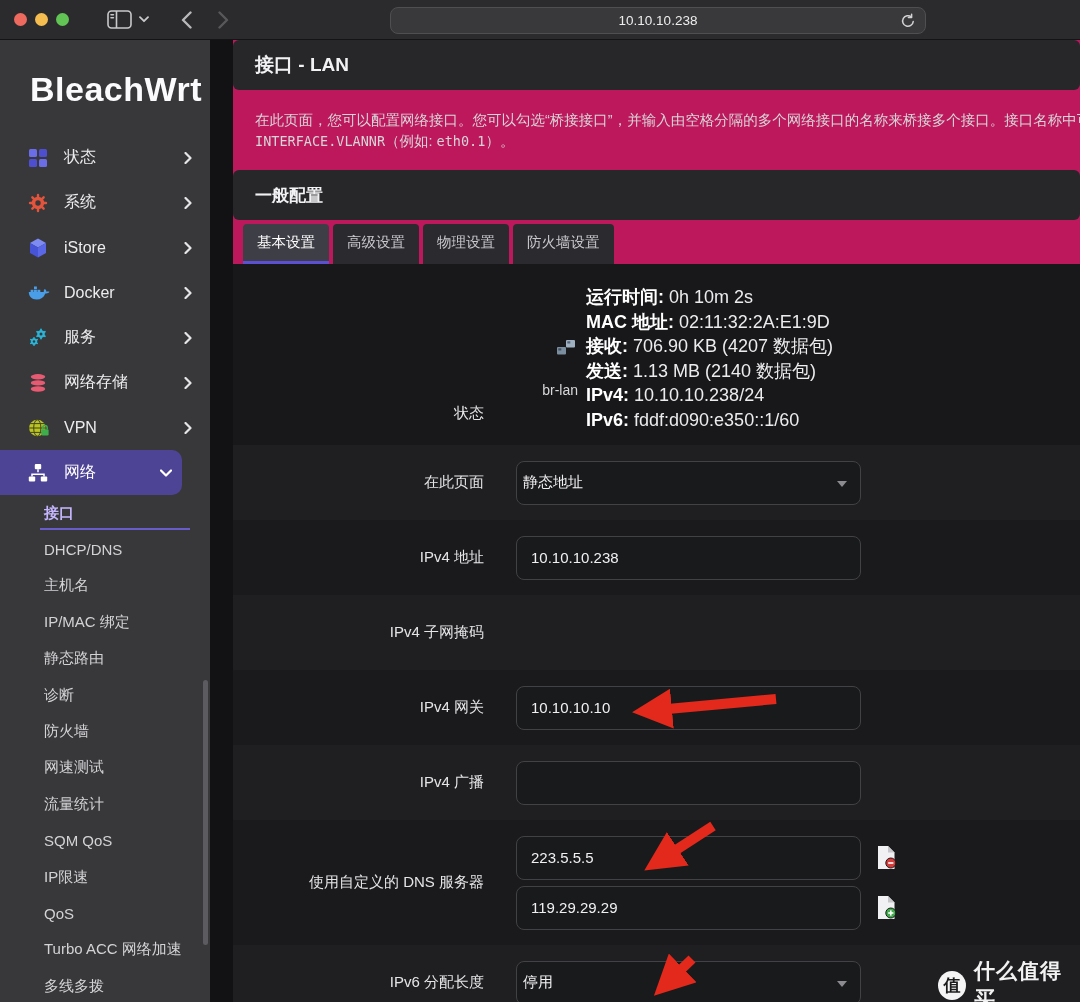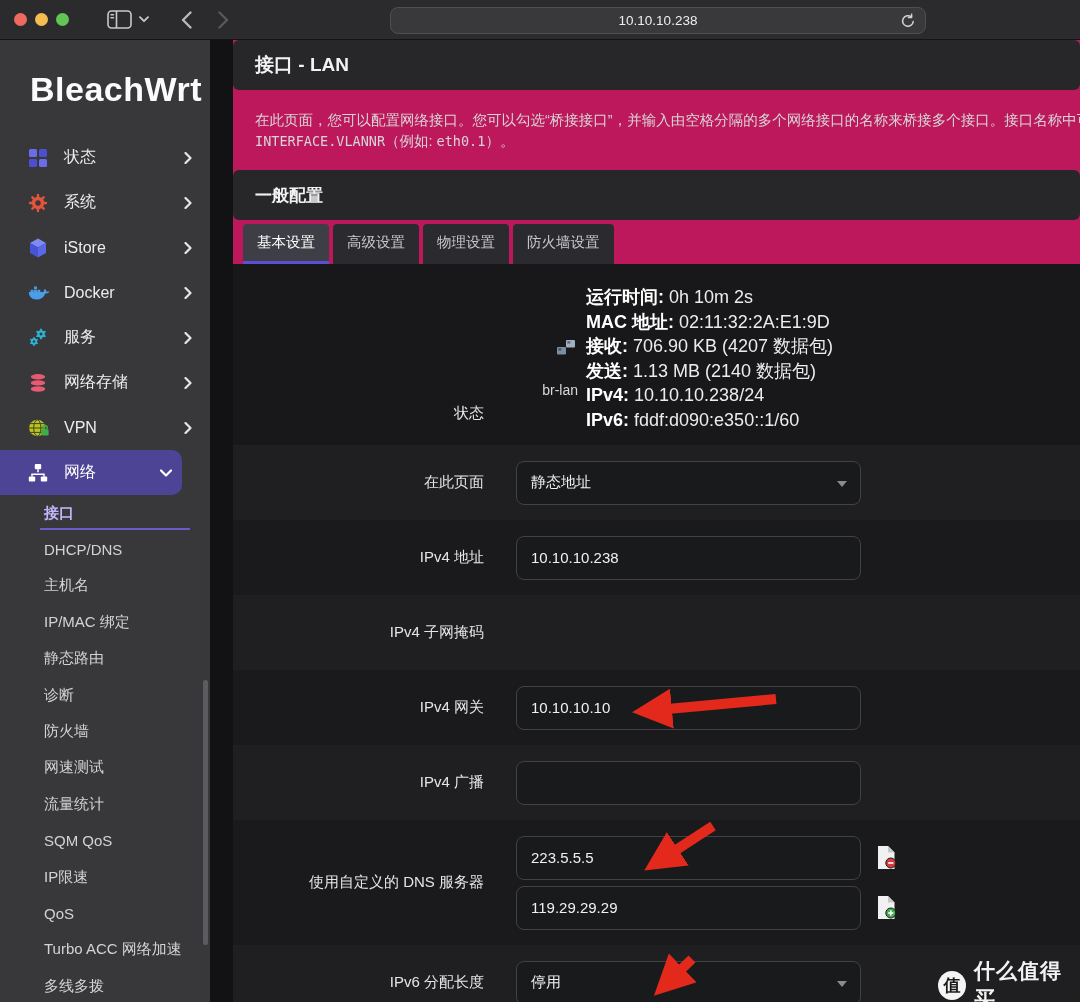--- a/index.html
+++ b/index.html
@@ -61,21 +61,21 @@
   .frow { display:flex; align-items:center; height:75px; }
   .r-light { background:#1f1f22; }
   .r-dark  { background:#1a1a1c; }
   .flabel { width:267px; text-align:right; padding-right:16px; font-size:15px;
     color:#e5e5e7; flex:none; }
   .ctrl { margin-left:16px; }
   .tbox { width:345px; height:44px; background:#191a1c; border:1px solid #424246;
     border-radius:8px; }
   input.tbox { padding:0 14px; color:#f0f0f2; font-size:15px;
     font-family:"Liberation Sans", sans-serif; outline:none; }
-  .select { position:relative; display:flex; align-items:center; padding:0 14px;
+  .select { position:relative; display:flex; align-items:center; padding:0 6px;
     color:#f0f0f2; font-size:15px; cursor:pointer; }
   .caret { position:absolute; right:13px; top:19px; width:0; height:0;
     border-left:5px solid transparent; border-right:5px solid transparent;
     border-top:6px solid #8b8b90; }
 
   
   .frow.status { height:181px; background:#18181a; align-items:flex-end; }
   .frow.status .flabel { padding-bottom:22px; }
   .status-body { display:flex; padding:0 0 13px 0; }
   .dev-col { width:86px; display:flex; flex-direction:column; align-items:flex-end;

